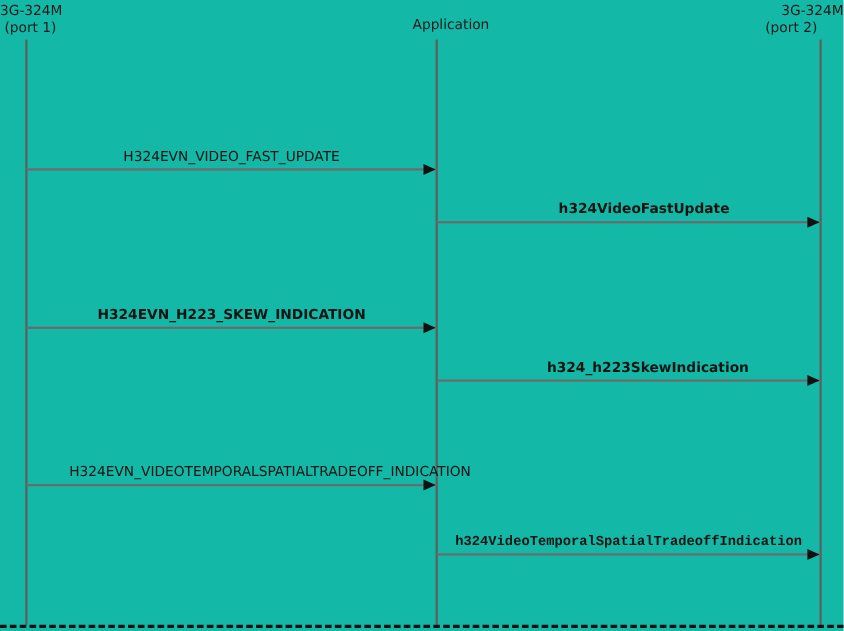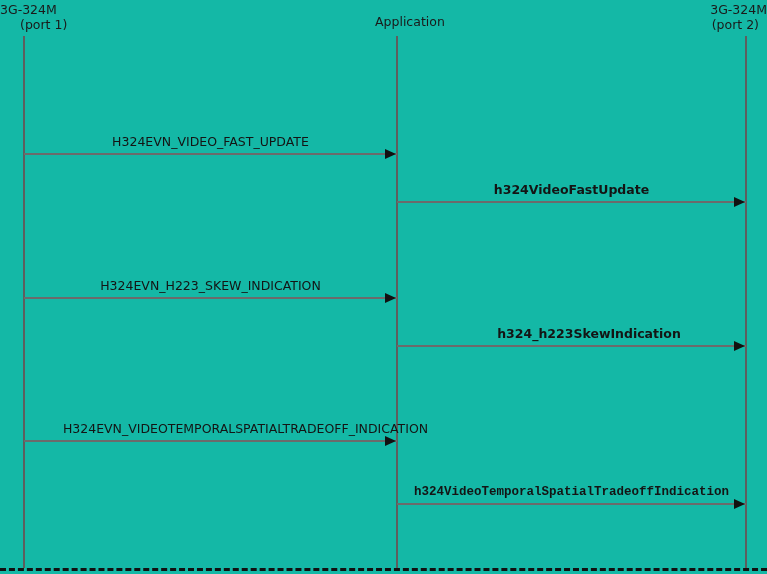--- a/index.html
+++ b/index.html
@@ -25,24 +25,24 @@
     position: absolute;
     font-size: 12.5px;
     color: #1a1a1a;
     line-height: 15px;
     white-space: nowrap;
   }
   .participant .pname { display: block; }
   .participant .pport { display: block; }
 
   .participant.left  { left: 0px;  top: 2px;  text-align: left; }
-  .participant.left .pport { padding-left: 20px; }
+  .participant.left .pport { padding-left: 4px; }
   .participant.mid   { left: 375px; top: 14px; text-align: right; }
   .participant.right { right: 0px; top: 2px;  text-align: right; }
-  .participant.right .pport { padding-right: 8px; }
+  .participant.right .pport { padding-right: 24px; }
 
   
   .lifeline {
     position: absolute;
     top: 36px;
     width: 2px;
     background: #5e5e5e;
   }
   .lifeline.ll-0 { left: 23px;  top: 36px; height: 532px; }
   .lifeline.ll-1 { left: 396px; top: 36px; height: 532px; }
@@ -110,27 +110,27 @@
 
   <div class="message" style="left: 24px; top: 153px; width: 373px; height: 2px;">
     <div class="msg-line" style="width: 373px;"></div>
     <div class="msg-head" style="left: 361px;"></div>
     <div class="msg-label center" style="left: 0px; width: 373px;">H324EVN_VIDEO_FAST_UPDATE</div>
   </div>
 
   <div class="message" style="left: 397px; top: 201px; width: 349px; height: 2px;">
     <div class="msg-line" style="width: 349px;"></div>
     <div class="msg-head" style="left: 337px;"></div>
-    <div class="msg-label center bold" style="left: 0px; width: 349px;">h324VideoFastUpdate</div>
+    <div class="msg-label center bold" style="left: 14px; width: 349px;">h324VideoFastUpdate</div>
   </div>
 
   <div class="message" style="left: 24px; top: 297px; width: 373px; height: 2px;">
     <div class="msg-line" style="width: 373px;"></div>
     <div class="msg-head" style="left: 361px;"></div>
-    <div class="msg-label center" style="left: 0px; width: 373px;">H324EVN_H223_SKEW_INDICATION</div>
+    <div class="msg-label center" style="left: 0px; width: 373px; font-weight: bold;">H324EVN_H223_SKEW_INDICATION</div>
   </div>
 
   <div class="message" style="left: 397px; top: 345px; width: 349px; height: 2px;">
     <div class="msg-line" style="width: 349px;"></div>
     <div class="msg-head" style="left: 337px;"></div>
     <div class="msg-label center bold" style="left: 0px; width: 384px;">h324_h223SkewIndication</div>
   </div>
 
   <div class="message" style="left: 24px; top: 440px; width: 373px; height: 2px;">
     <div class="msg-line" style="width: 373px;"></div>

